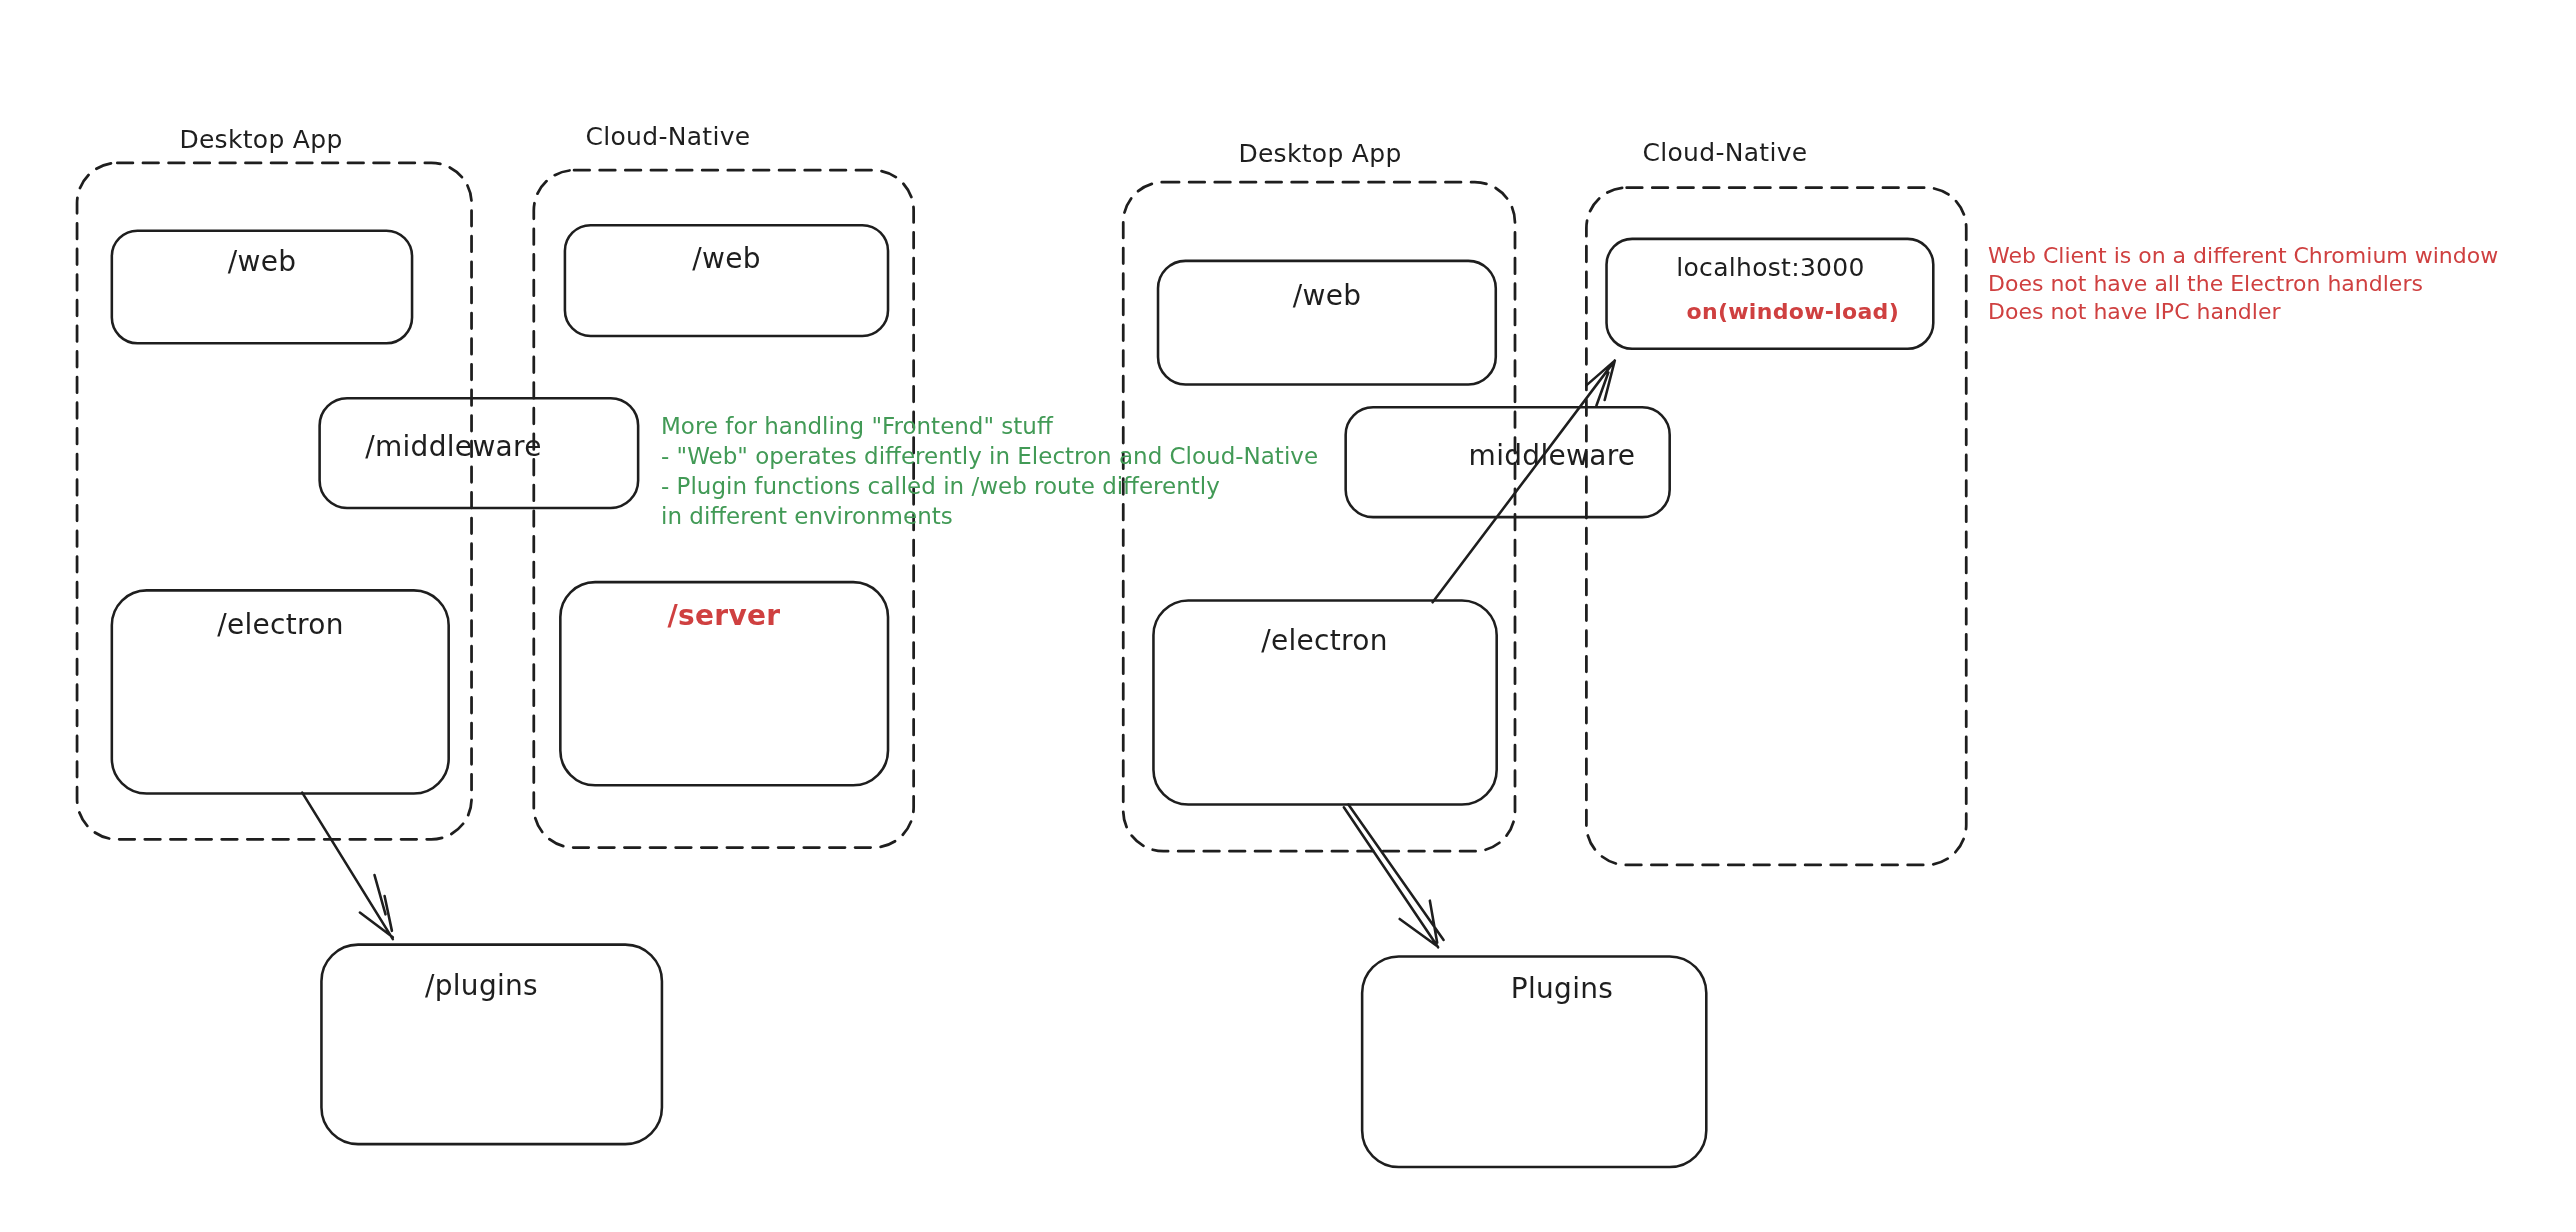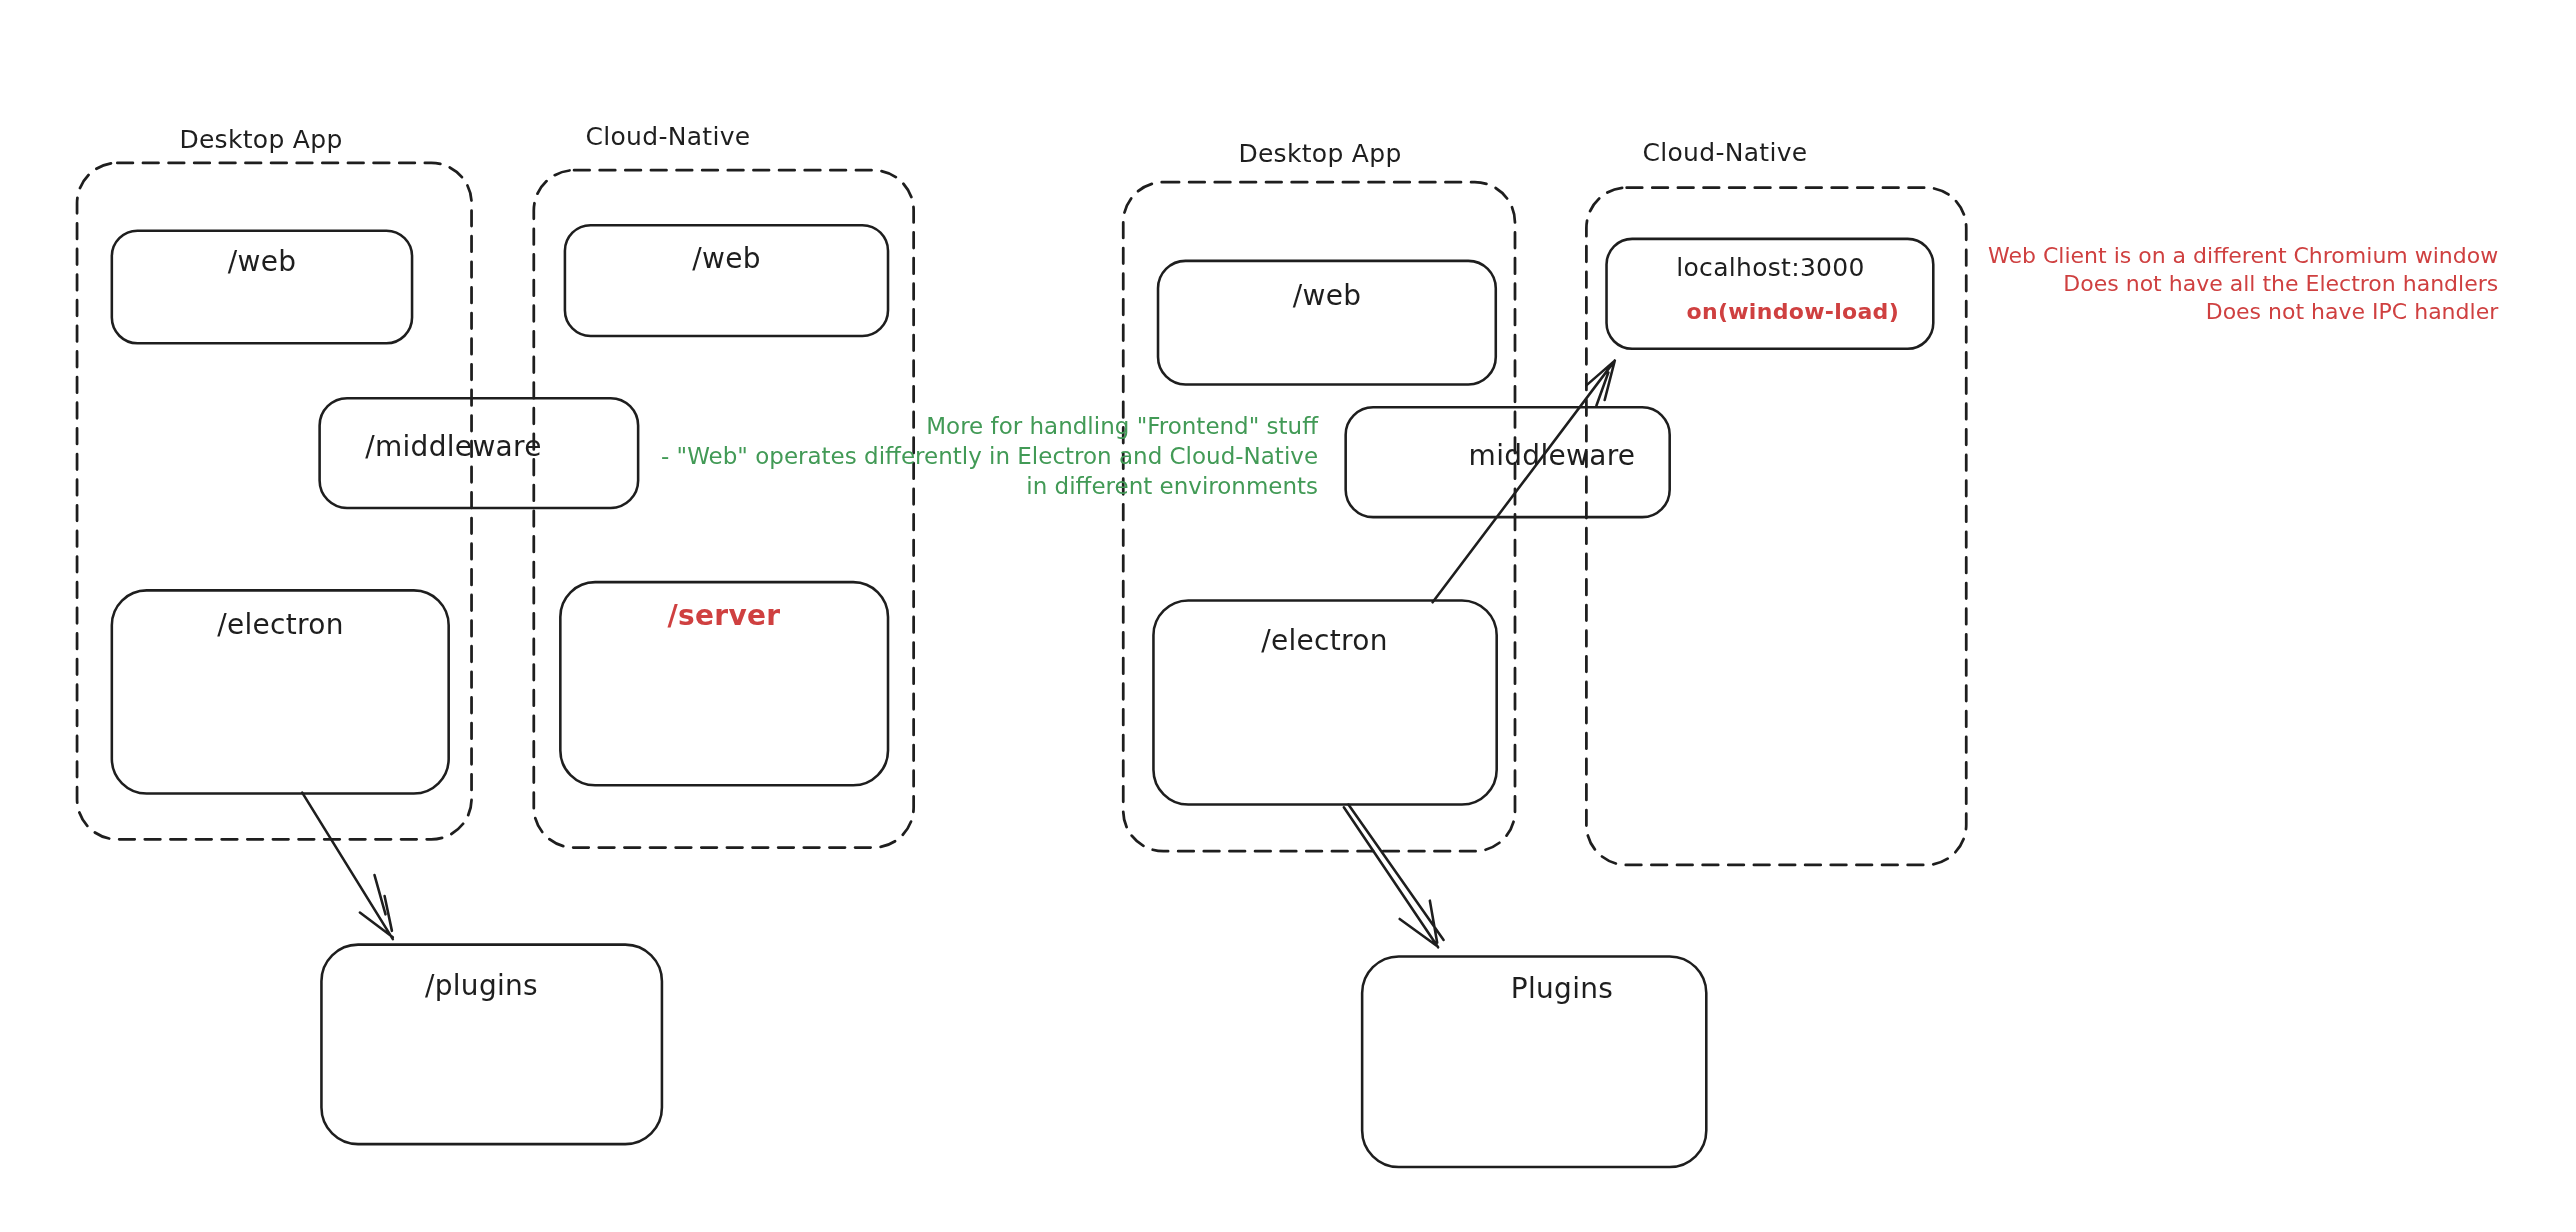--- a/index.html
+++ b/index.html
@@ -24,21 +24,21 @@
     font-size:28px;
     letter-spacing:0.3px;
     white-space:nowrap;
     color:var(--ink);
   }
   .group-lbl{font-size:25px;width:192px;}
   .red-txt{color:var(--red);font-weight:bold;}
   .note{
     position:absolute;
     white-space:nowrap;
-    text-align:right;
+    text-align:left;
   }
   .note .line{white-space:pre;}
   #green-note{color:var(--green);font-size:23px;line-height:30px;}
   #red-note{color:var(--red);font-size:22px;line-height:28px;}
   .right-align{text-align:right;}
 </style>
 </head>
 <body>
 
 <div id="canvas">
@@ -76,20 +76,21 @@
   <div class="lbl" style="left:112px;width:300px;top:245px;">/web</div>
   <div class="lbl" style="left:319px;width:269px;top:430px;">/middleware</div>
   <div class="lbl" style="left:112px;width:337px;top:608px;">/electron</div>
   <div class="lbl" style="left:565px;width:323px;top:242px;">/web</div>
   <div class="lbl red-txt" style="left:560px;width:328px;top:599px;">/server</div>
   <div class="lbl" style="left:311px;width:341px;top:969px;">/plugins</div>
 
   <div class="note" id="green-note" style="left:661px;top:411px;">
     <div class="line">More for handling "Frontend" stuff</div>
     <div class="line">- "Web" operates differently in Electron and Cloud-Native</div>
+    <div class="line">- Plugin functions called in /web route differently</div>
     <div class="line">in different environments</div>
   </div>
 
   <div class="lbl group-lbl" style="left:1224px;top:139px;">Desktop App</div>
   <div class="lbl group-lbl" style="left:1629px;top:138px;">Cloud-Native</div>
 
   <div class="lbl" style="left:1158px;width:338px;top:279px;">/web</div>
   <div class="lbl" style="left:1607px;width:327px;top:253px;font-size:25px;">localhost:3000</div>
   <div class="lbl red-txt right-align" style="left:1607px;width:292px;top:299px;font-size:22px;">on(window-load)</div>
   <div class="lbl" style="left:1390px;width:324px;top:439px;">middleware</div>

